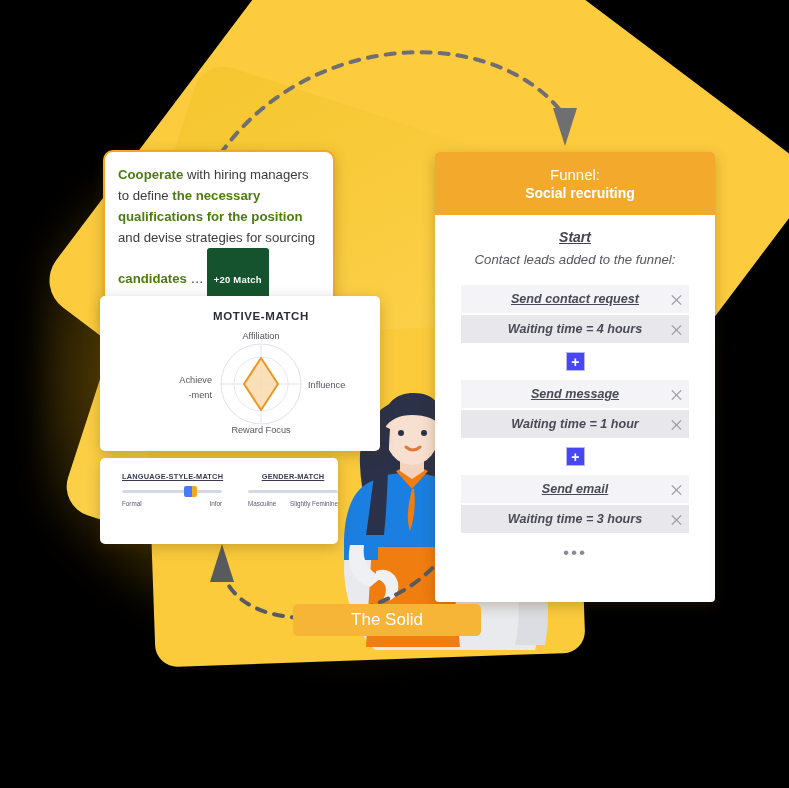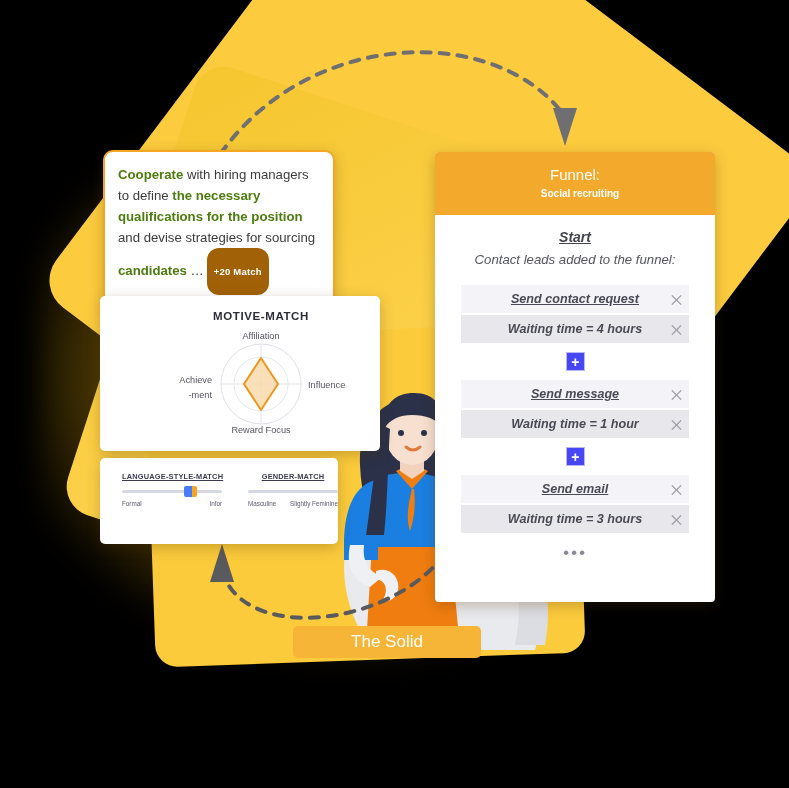--- a/index.html
+++ b/index.html
@@ -40,22 +40,22 @@
     left:103px;top:150px;width:232px;
     border:2px solid #f5a623;border-radius:10px;
     padding:12px 13px 10px 13px;box-sizing:border-box;
   }
   #text-card .para{
     font-size:13.2px;line-height:21px;color:#3c3c3c;margin:0;
     font-family:"Liberation Sans",sans-serif;
   }
   #text-card .hl{color:#4d7c0f;font-weight:bold;}
   .badge{
-    display:inline-block;background:#a16207;color:#fff;font-size:9.5px;font-weight:bold;
-    padding:13px 7px;border-radius:12px;vertical-align:middle;margin-left:3px;letter-spacing:.2px;
+    display:inline-block;background:#14532d;color:#fff;font-size:9.5px;font-weight:bold;
+    padding:21px 7px;border-radius:3px;vertical-align:middle;margin-left:3px;letter-spacing:.2px;
     white-space:nowrap;
   }
 
   
   #motive-card{left:100px;top:296px;width:238px;height:155px;border-radius:5px;overflow:hidden;padding-left:42px;}
   #motive-card .title{
     text-align:center;font-size:11.5px;font-weight:bold;color:#2d2d3a;
     letter-spacing:.6px;margin-top:14px;
   }
   .radar-wrap{position:relative;width:238px;height:118px;}
@@ -73,21 +73,21 @@
   .thumb .l{position:absolute;left:0;top:0;width:8px;height:11px;background:#4a7bf7;border-radius:2px 0 0 2px;}
   .thumb .r{position:absolute;left:8px;top:0;width:5px;height:11px;background:#f5a623;border-radius:0 2px 2px 0;}
   .ends{display:flex;justify-content:space-between;margin-top:7px;font-size:6.3px;color:#5a5a6e;white-space:nowrap;}
 
   
   #funnel-card{left:435px;top:152px;width:280px;height:450px;border-radius:4px;overflow:hidden;}
   .funnel-head{
     background:#f3a92c;color:#fff;text-align:center;padding:13px 0 12px 0;
   }
   .funnel-head .l1{font-size:15px;font-weight:normal;line-height:19px;}
-  .funnel-head .l2{font-size:10px;font-weight:bold;line-height:19px;padding-left:10px;}
+  .funnel-head .l2{font-size:14px;font-weight:bold;line-height:19px;padding-left:10px;}
   .funnel-body{padding:14px 26px 10px 26px;font-style:italic;}
   .start{
     text-align:center;font-size:14px;font-weight:bold;color:#44444f;
     text-decoration:underline;margin-bottom:7px;
   }
   .sub{text-align:center;font-size:13.2px;color:#55555f;margin-bottom:18px;}
   .step{
     display:flex;align-items:center;justify-content:center;position:relative;
     height:28px;margin-bottom:2px;
   }
@@ -102,21 +102,21 @@
   .plus-row{display:flex;justify-content:center;margin:9px 0 9px 0;}
   .plus{
     width:19px;height:19px;background:#4747f5;border:1.5px solid #b9b9f0;
     display:flex;align-items:center;justify-content:center;
     color:#fff;font-size:14px;line-height:1;font-weight:bold;box-sizing:border-box;
   }
   .dots{text-align:center;color:#8a8a96;font-size:17px;letter-spacing:2px;margin-top:10px;}
 
   
   #solid-pill{
-    position:absolute;left:293px;top:626px;width:188px;height:32px;
+    position:absolute;left:293px;top:604px;width:188px;height:32px;
     background:#f7b538;border-radius:5px;
     display:flex;align-items:center;justify-content:center;
   }
   #solid-pill span{color:#fff;font-size:17px;}
 
   
   .vdots{position:absolute;left:218px;top:258px;}
 </style>
 </head>
 <body>

